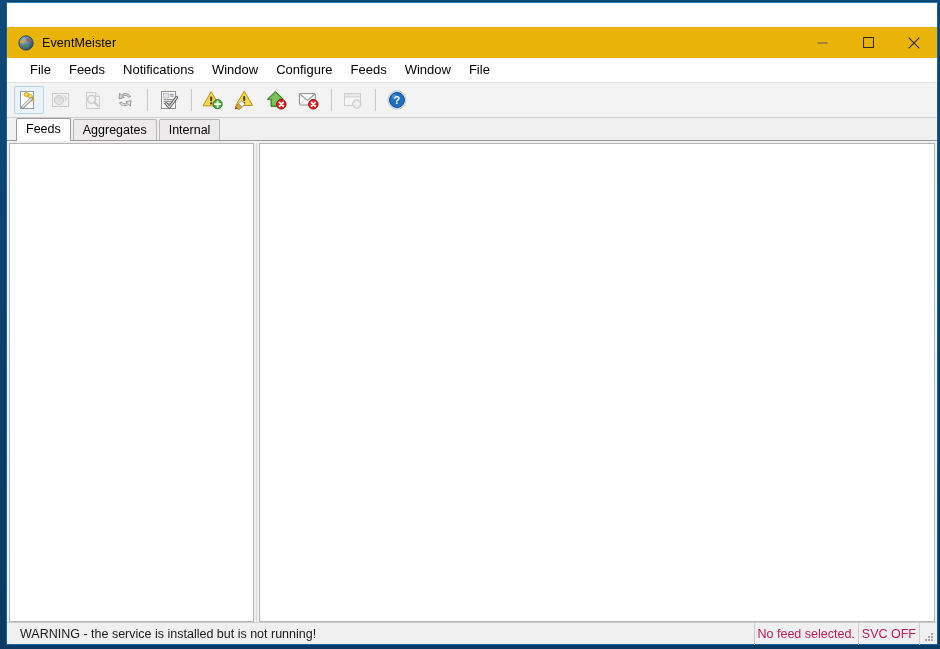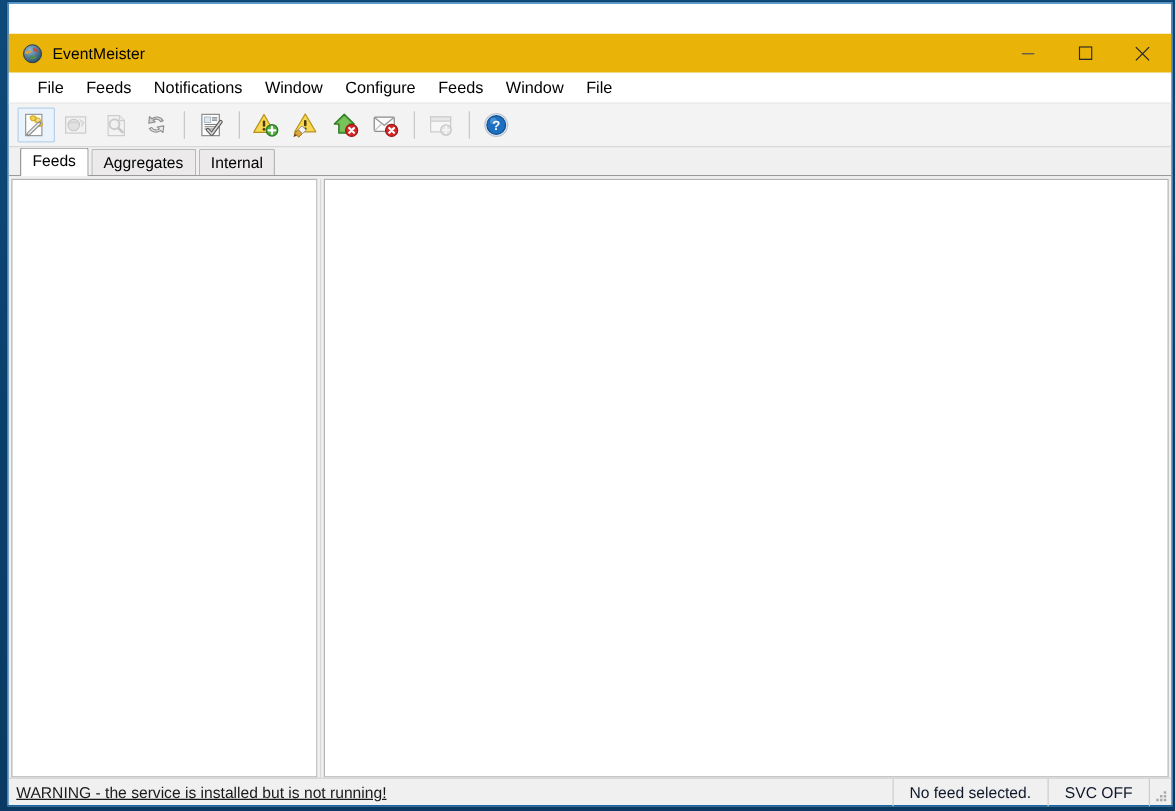--- a/index.html
+++ b/index.html
@@ -220,33 +220,32 @@
     height: 22px;
     background: #f0f0f0;
     border-top: 1px solid #cfcfcf;
     display: flex;
     align-items: center;
     flex: 0 0 auto;
     box-sizing: border-box;
     font-size: 12.5px;
   }
   #status-warning {
-    padding-left: 6px;
+    padding-left: 13px;
     color: #1a1a1a;
     white-space: nowrap;
     flex: 1 1 auto;
-    text-decoration: underline;
   }
   .status-cell {
-    padding: 0 13px;
+    padding: 0 3px;
     height: 22px;
     line-height: 22px;
     border-left: 1px solid #cdcdcd;
     white-space: nowrap;
-    color: #0f172a;
+    color: #be185d;
     flex: 0 0 auto;
   }
   #status-grip {
     width: 18px;
     height: 22px;
     border-left: 1px solid #cdcdcd;
     flex: 0 0 auto;
     display: flex;
     align-items: flex-end;
     justify-content: flex-end;

